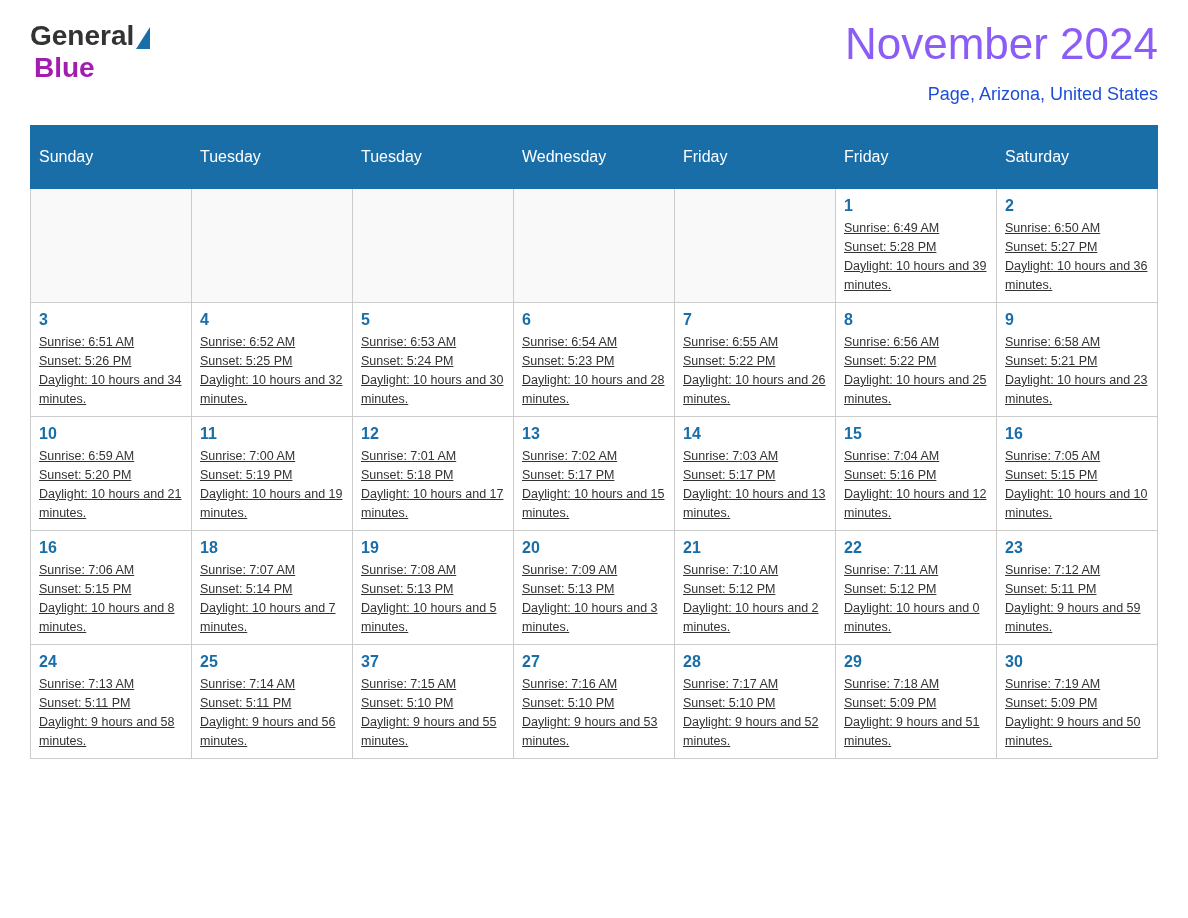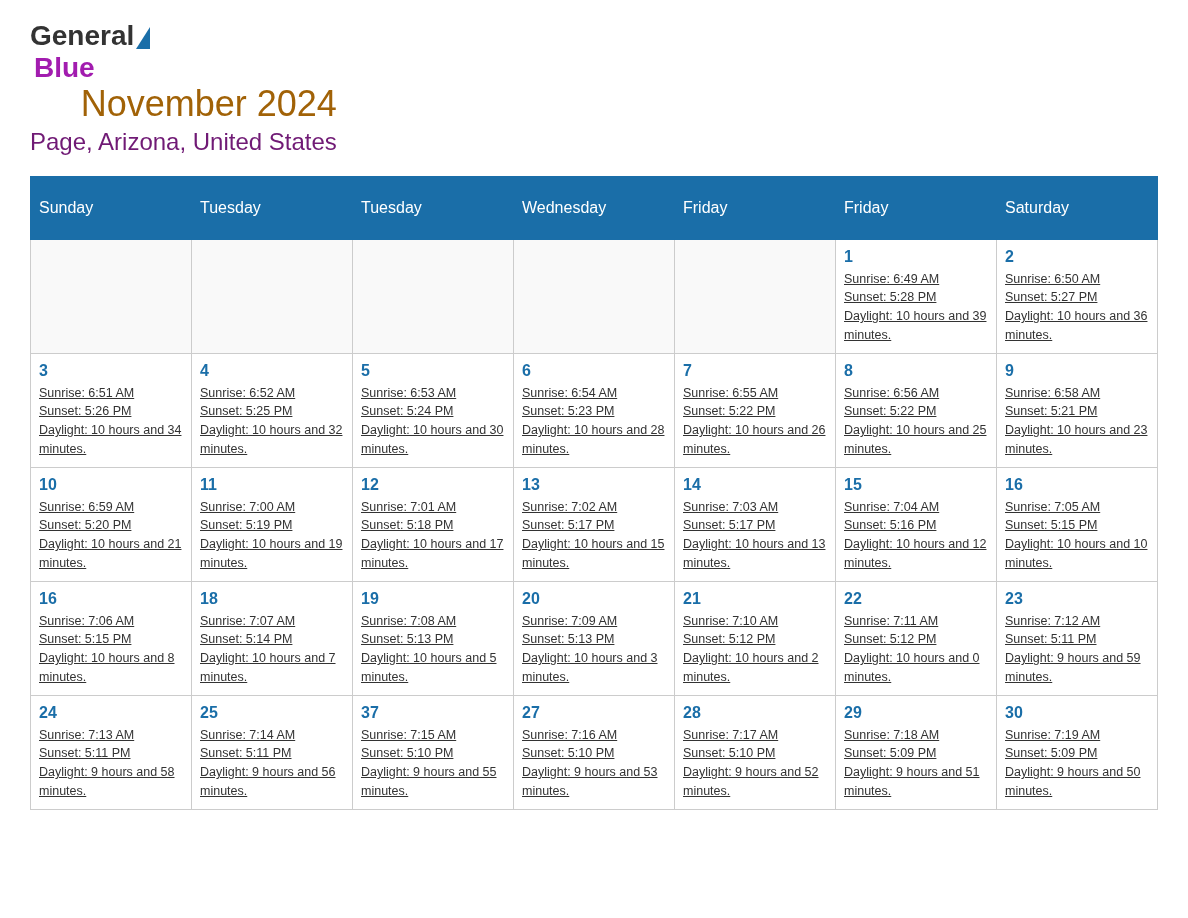--- a/index.html
+++ b/index.html
@@ -9,21 +9,20 @@
       color: #222;
       width: 1188px;
       min-height: 918px;
       padding: 20px 30px;
     }
     .header {
       display: flex;
       justify-content: space-between;
       align-items: flex-start;
       margin-bottom: 20px;
-      flex-direction: column;
     }
     .logo {
       display: flex;
       flex-direction: column;
       align-items: flex-start;
     }
     .logo-top {
       display: flex;
       align-items: center;
     }
@@ -43,29 +42,29 @@
     .logo-bottom {
       font-size: 28px;
       font-weight: bold;
       color: #a21caf;
       margin-left: 4px;
     }
     .title-section {
       text-align: right;
     }
     .main-title {
-      font-size: 36px;
+      font-size: 44px;
       font-weight: normal;
-      color: #a16207;
+      color: #8b5cf6;
       line-height: 1.1;
     }
     .subtitle {
-      font-size: 24px;
-      color: #701a75;
-      margin-top: 4px;
+      font-size: 18px;
+      color: #1d4ed8;
+      margin-top: 16px;
     }
     .calendar {
       width: 100%;
       border-collapse: collapse;
     }
     .calendar thead tr th {
       background-color: #1a6ea8;
       color: #fff;
       padding: 22px 8px;
       font-size: 16px;

